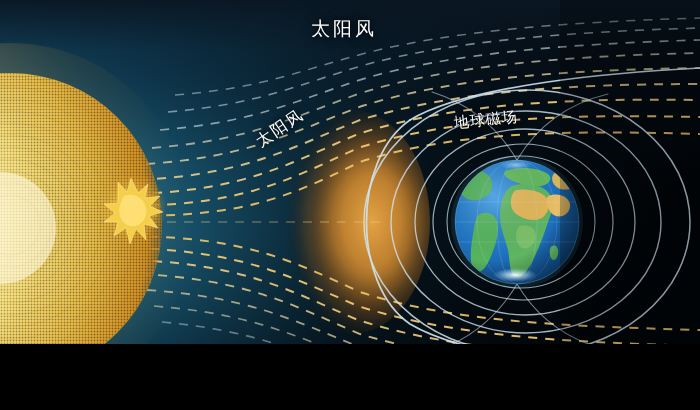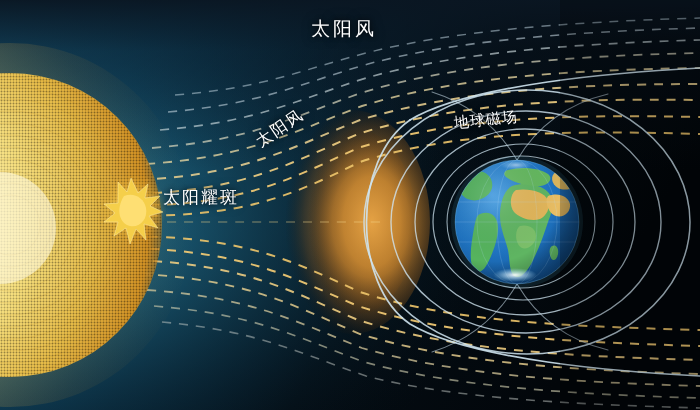--- a/index.html
+++ b/index.html
@@ -1,17 +1,17 @@
 <!DOCTYPE html>
 <html><head>
 <meta charset="utf-8">
 <style>
   html,body{margin:0;padding:0;background:#000;}
   #scene{
-    position:relative;width:700px;height:410px;overflow:hidden;
+    position:relative;width:700px;height:344px;overflow:hidden;
     font-family:"Liberation Sans","DejaVu Sans",sans-serif;
     background:#05090d;
   }
   #scene svg{position:absolute;left:0;top:0;width:700px;height:410px;display:block;}
 
   .lbl{
     position:absolute;color:#fff;white-space:nowrap;
     text-shadow:0 0 5px rgba(0,0,0,.85),0 0 12px rgba(0,0,0,.6);
     letter-spacing:2px;pointer-events:none;
   }
@@ -238,19 +238,18 @@
                L104,222 L115,213 L104,204 L118,203 Z" fill="#f5cf4a" stroke="#ffeeab" stroke-width="0.8" stroke-opacity="0.6"></path>
       <path d="M124,196 C134,192 144,198 146,208 C148,219 140,228 130,226
                C120,224 115,210 124,196 Z" fill="#ffe27a" opacity="0.85"></path>
     </g>
 
     <rect x="560" y="0" width="140" height="410" fill="#000" opacity="0.22"></rect>
   </svg>
 
   <div class="lbl" id="title-label">太阳风</div>
 
-  <div class="lbl" id="flare-label">太阳耀斑</div>
 
   <div class="lbl" id="wind-label">太阳风</div>
 
   <div class="lbl" id="field-label">地球磁场</div>
 
 </div>
 
 </body></html>

